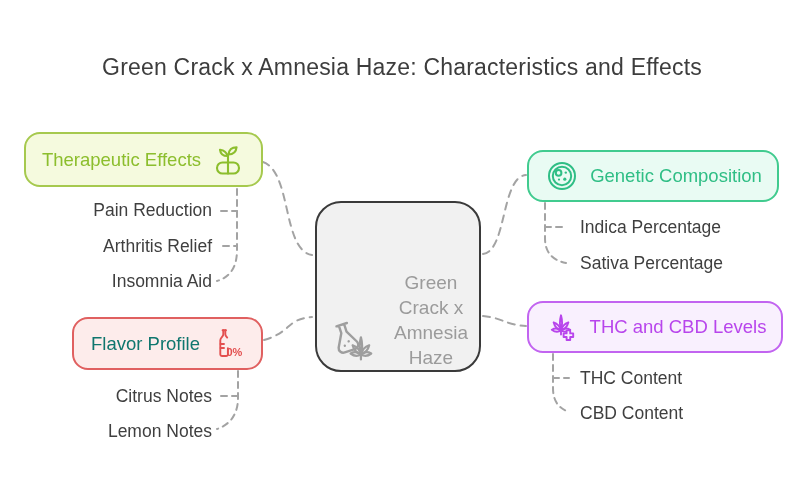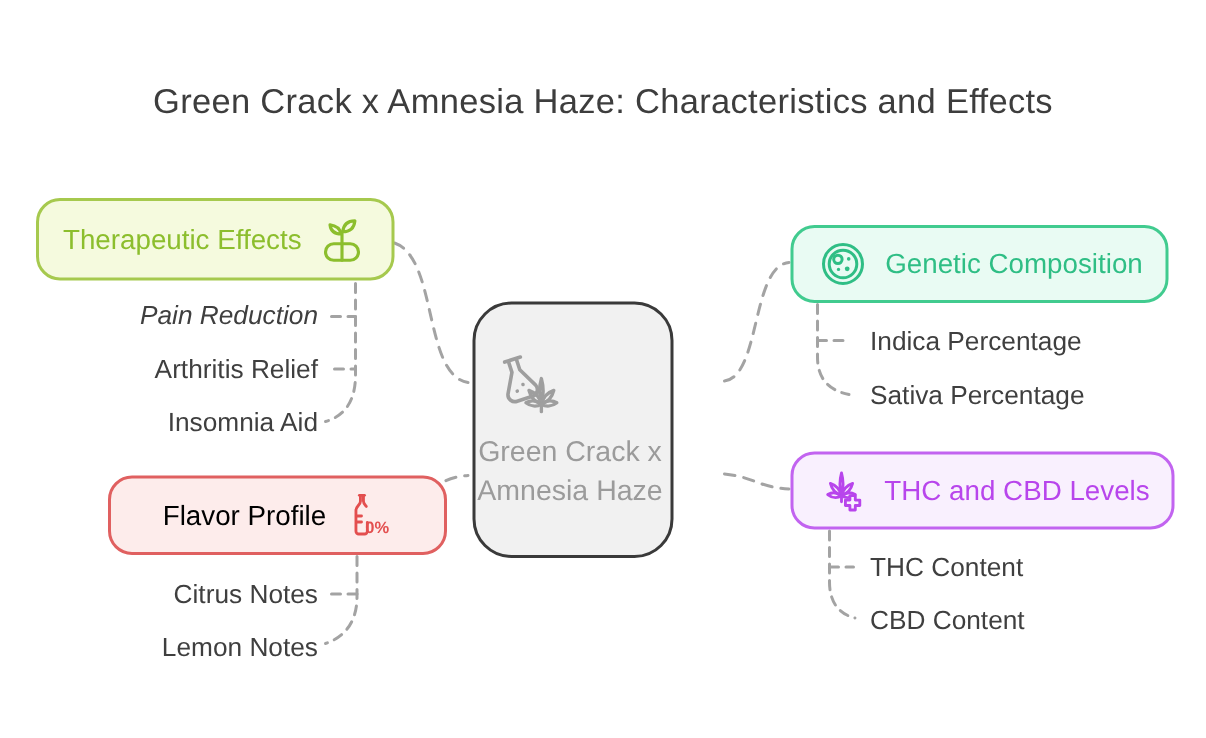--- a/index.html
+++ b/index.html
@@ -12,37 +12,37 @@
     position:absolute;top:54px;left:0;width:804px;
     text-align:center;font-size:23px;font-weight:400;color:#3d3d3d;
     letter-spacing:.2px;
   }
   .connectors{position:absolute;left:0;top:0;width:804px;height:492px;pointer-events:none;}
   .connectors path{fill:none;stroke:#a3a3a3;stroke-width:2;stroke-linecap:round;}
   .main-link{stroke-dasharray:7 6;}
   .sub-link{stroke-dasharray:6 5;}
 
   .center-node{
-    position:absolute;left:315px;top:201px;width:134px;height:171px;
+    position:absolute;left:315px;top:201px;width:166px;height:171px;
     background:#f1f1f1;border:2px solid #3a3a3a;border-radius:26px;
     box-sizing:border-box;
-    display:flex;flex-direction:column;align-items:flex-start;justify-content:center;
+    display:flex;align-items:flex-end;justify-content:center;
   }
   .center-label{
     width:126px;text-align:center;font-size:19px;line-height:1.32;
     color:#9b9b9b;margin-top:4px;
   }
   .branch-box{
     position:absolute;box-sizing:border-box;border-radius:16px;
     display:flex;align-items:center;justify-content:center;gap:10px;
     font-size:18.5px;
   }
   .branch-box .lbl{white-space:nowrap;}
   .box-therapeutic{left:24px;top:132px;width:239px;height:55px;background:#f5fade;border:2px solid #a6c94e;color:#8cbe2d;}
-  .box-flavor{left:72px;top:317px;width:226px;height:53px;background:#fdeceb;border:2px solid #e06060;color:#000000;}
+  .box-flavor{left:72px;top:317px;width:191px;height:53px;background:#fdeceb;border:2px solid #e06060;color:#0f766e;}
   .box-genetic{left:527px;top:150px;width:252px;height:52px;background:#e9fbf3;border:2px solid #41cb8f;color:#2fbe85;}
   .box-thc{left:527px;top:301px;width:256px;height:52px;background:#f9f0fe;border:2px solid #c264f0;color:#b845ec;text-align:center;}
 
   .sub-item{
     position:absolute;height:20px;line-height:20px;
     font-size:17.5px;color:#3f3f3f;white-space:nowrap;
   }
   .sub-left{left:0;width:212px;text-align:right;}
   .sub-right{left:580px;text-align:right;}
   .icon{display:block;flex:0 0 auto;}
@@ -93,21 +93,21 @@
 
 <div class="branch-box box-therapeutic">
   <span class="lbl">Therapeutic Effects</span>
   <svg class="icon" width="34" height="34" viewBox="0 0 34 34" fill="none" stroke="#8cbe2d" stroke-width="2.1" stroke-linecap="round" stroke-linejoin="round">
     <rect x="6" y="19.5" width="22" height="11" rx="5.5"></rect>
     <path d="M17 30.5 V11.5"></path>
     <path d="M16.5 13 C12.5 13 9.5 11 9 6.8 C13 7.3 15.6 9.4 16.5 13 Z"></path>
     <path d="M17.5 11.5 C18 6.8 21 4.2 25.6 4.2 C25.1 8.9 22.1 11.5 17.5 11.5 Z"></path>
   </svg>
 </div>
-<div class="sub-item sub-left" style="top:200px;font-style:italic;">Pain Reduction</div>
+<div class="sub-item sub-left" style="top:200px;">Pain Reduction</div>
 <div class="sub-item sub-left" style="top:236px;">Arthritis Relief</div>
 <div class="sub-item sub-left" style="top:271px;">Insomnia Aid</div>
 
 <div class="branch-box box-flavor">
   <span class="lbl">Flavor Profile</span>
   <svg class="icon" width="34" height="34" viewBox="0 0 34 34" fill="none" stroke="#e34f4f" stroke-width="1.9" stroke-linecap="round" stroke-linejoin="round">
     <path d="M12.6 3.2 h3.4"></path>
     <path d="M13.3 3.2 v4 c0 2.5 -3 3.2 -3 6 v14 a1.8 1.8 0 0 0 1.8 1.8 h4 a1.8 1.8 0 0 0 1.8 -1.8 v-6"></path>
     <path d="M15.3 3.2 v4 c0 1.6 1 2.4 1.9 3.4"></path>
     <path d="M10.6 17 h3.4 M10.6 21 h3.4"></path>

